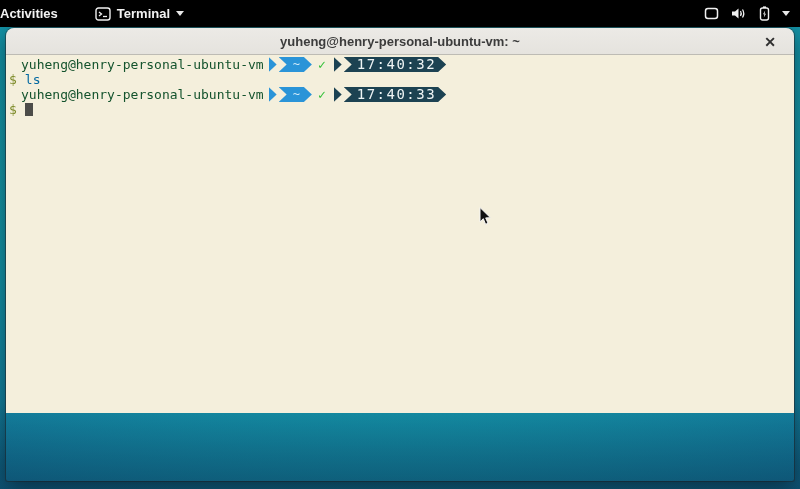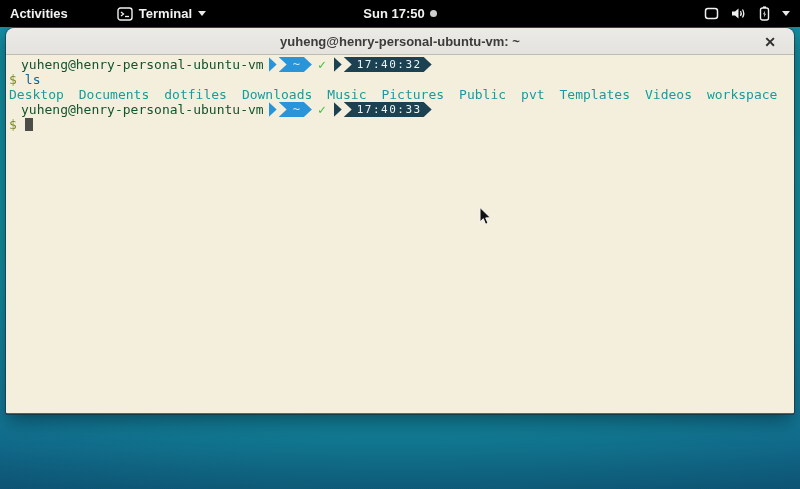--- a/index.html
+++ b/index.html
@@ -13,31 +13,31 @@
   }
 
   
   .topbar {
     position:absolute; top:0; left:0; width:800px; height:27px;
     background:#000; color:#f2f2f2;
     display:flex; align-items:center;
     font-size:13px; font-weight:bold;
     z-index:30;
   }
-  .tb-left { display:flex; align-items:flex-end; gap:30px; padding-left:10px; }
+  .tb-left { display:flex; align-items:flex-end; gap:18px; }
   .appmenu { display:flex; align-items:center; gap:6px;margin-left:19px; }
   .tb-center { position:absolute; left:0; right:0; display:flex; justify-content:center; align-items:center; gap:5px; pointer-events:none; }
   .rec-dot { width:7px; height:7px; border-radius:50%; background:#cfcfcf; }
   .tb-right { margin-left:auto; display:flex; align-items:center; gap:12px; padding-right:10px; }
   .chev { width:0; height:0; border-left:4px solid transparent; border-right:4px solid transparent; border-top:5px solid #e8e8e8; display:inline-block; }
   .tb-icon svg { display:block; }
 
   
   .window {
-    position:absolute; left:6px; top:28px; width:788px; height:386px;
+    position:absolute; left:6px; top:28px; width:788px; height:453px;
     border-radius:8px 8px 2px 2px;
     box-shadow:0 5px 22px rgba(0,0,10,.5), 0 0 0 1px rgba(40,50,55,.55);
     overflow:hidden;
     z-index:10;
   }
   .titlebar {
     height:27px; background:linear-gradient(#eceae6,#e5e3de);
     border-bottom:1px solid #bdbbb4;
     display:flex; align-items:center; justify-content:center;
     position:relative;
@@ -63,21 +63,21 @@
 
   
   .pl-tri { width:8px; height:15px; margin-left:5px; clip-path:polygon(0 0,100% 50%,0 100%); flex:none; }
   .pl-seg {
     height:15px; margin-left:2px; display:flex; align-items:center;
     padding:0 12px 0 14px;
     clip-path:polygon(0 0,calc(100% - 8px) 0,100% 50%,calc(100% - 8px) 100%,0 100%,8px 50%);
     font-size:12px;
   }
   .seg-blue  { background:#2a94d8; color:#cfe9f8; }
-  .seg-dark  { background:#1c4252; color:#eef4f5; letter-spacing:1.5px; padding:0 10px 0 13px; font-size:11px; }
+  .seg-dark  { background:#1c4252; color:#eef4f5; letter-spacing:1.5px; padding:0 10px 0 13px; font-size:14px; }
   .tri-blue  { background:#2a94d8; }
   .tri-dark  { background:#1c4252; }
   .check     { color:#35c13a; margin:0 3px 0 6px; font-size:13px; }
 
   .dollar  { color:#7c8a28; }
   .cmd     { color:#0369a1; margin-left:8px; }
   .lsline  { color:#1a9a9e; }
   .lsline span { margin-right:15px; }
   .cursor-block { display:inline-block; width:8px; height:13px; background:#4c4c49; margin-left:8px; }
 
@@ -94,24 +94,20 @@
       <span class="tb-icon">
         <svg width="16" height="14" viewBox="0 0 16 14">
           <rect x="1" y="1" width="14" height="12" rx="2.5" fill="none" stroke="#f0f0f0" stroke-width="1.4"></rect>
           <polyline points="4,5 6.5,7 4,9" fill="none" stroke="#f0f0f0" stroke-width="1.3"></polyline>
           <line x1="8" y1="9.5" x2="12" y2="9.5" stroke="#f0f0f0" stroke-width="1.3"></line>
         </svg>
       </span>
       <span>Terminal</span>
       <span class="chev"></span>
     </span>
-  </div>
-  <div class="tb-center">
-    <span style="pointer-events:auto;">Sun 17:50</span>
-    <span class="rec-dot"></span>
   </div>
   <div class="tb-right">
     <span class="tb-icon">
       <svg width="15" height="13" viewBox="0 0 15 13">
         <rect x="1.5" y="1.5" width="12" height="10" rx="2.5" fill="none" stroke="#f0f0f0" stroke-width="1.5"></rect>
       </svg>
     </span>
     <span class="tb-icon">
       <svg width="16" height="13" viewBox="0 0 16 13">
         <polygon points="1,4.5 4,4.5 7.5,1.5 7.5,11.5 4,8.5 1,8.5" fill="#f0f0f0"></polygon>
@@ -145,33 +141,20 @@
       <span class="check">✓</span>
       <span class="pl-tri tri-dark"></span>
       <span class="pl-seg seg-dark">17:40:32</span>
     </div>
 
     <div class="tline">
       <span class="dollar">$</span>
       <span class="cmd">ls</span>
     </div>
 
-    <div class="tline lsline">
-      <span>Desktop</span>
-      <span>Documents</span>
-      <span>dotfiles</span>
-      <span>Downloads</span>
-      <span>Music</span>
-      <span>Pictures</span>
-      <span>Public</span>
-      <span>pvt</span>
-      <span>Templates</span>
-      <span>Videos</span>
-      <span>workspace</span>
-    </div>
 
     <div class="tline">
       <span class="userhost">yuheng@henry-personal-ubuntu-vm</span>
       <span class="pl-tri tri-blue"></span>
       <span class="pl-seg seg-blue">~</span>
       <span class="check">✓</span>
       <span class="pl-tri tri-dark"></span>
       <span class="pl-seg seg-dark">17:40:33</span>
     </div>
 

